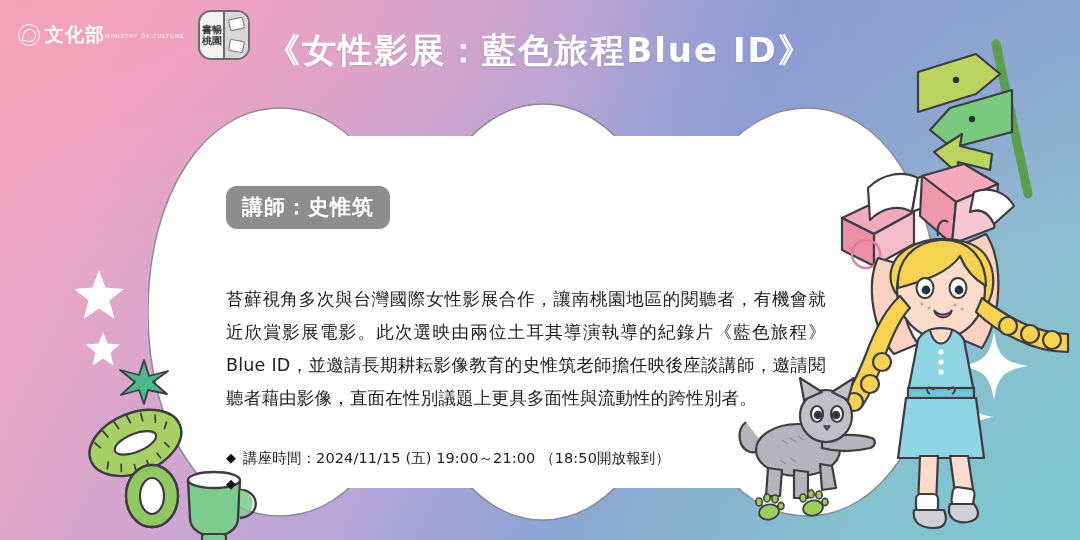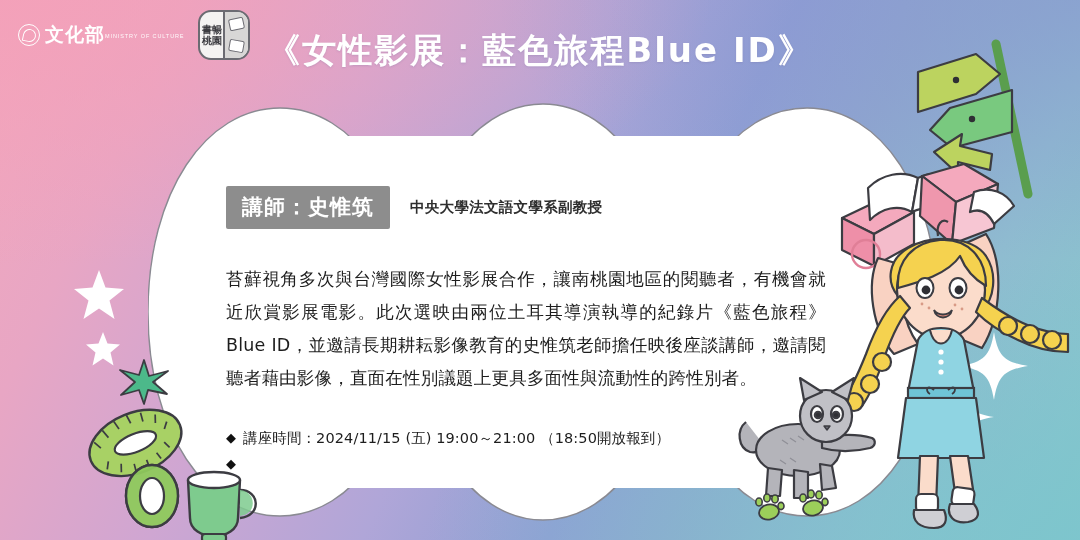--- a/index.html
+++ b/index.html
@@ -63,27 +63,27 @@
   }
 
   
   #cloud{position:absolute;left:148px;top:96px;width:790px;height:432px;z-index:2;}
   #cloud svg{display:block;width:100%;height:100%;}
 
   
   #content{position:absolute;left:226px;top:186px;width:620px;z-index:5;}
   #speaker-row{display:flex;align-items:center;gap:20px;}
   #speaker-badge{
-    background:#8d8d8d;color:#fff;border-radius:2px;
+    background:#8d8d8d;color:#fff;border-radius:11px;
     padding:7px 16px 8px;font-size:21px;font-weight:700;letter-spacing:1px;
     font-family:Liberation Mono, monospace;white-space:nowrap;
   }
   #speaker-title{color:#2e2e2e;font-size:14.5px;font-weight:700;letter-spacing:.3px;font-family:"DejaVu Sans",sans-serif;white-space:nowrap;}
   #paragraph{
-    margin-top:34px;color:#1d1d1d;font-size:17.5px;line-height:33px;
+    margin-top:54px;color:#1d1d1d;font-size:17.5px;line-height:33px;
     letter-spacing:.2px;font-family:"DejaVu Sans",sans-serif;width:600px;
     text-align:justify;
   }
   #details{margin-top:30px;}
   .detail-line{
     display:flex;align-items:flex-start;gap:7px;color:#1d1d1d;
     font-size:14.5px;line-height:26px;font-family:"DejaVu Sans",sans-serif;letter-spacing:.1px;
   }
   .diamond{font-size:13px;line-height:26px;color:#111;}
 
@@ -145,21 +145,20 @@
         C 58,420 0,336 0,216
         Z" fill="#ffffff" stroke="#8a8a92" stroke-width="1.4"></path>
       <rect x="110" y="40" width="570" height="352" fill="#ffffff"></rect>
     </svg>
   </div>
 
   <div id="content">
 
     <div id="speaker-row">
       <div id="speaker-badge">講師：史惟筑</div>
-      <div id="speaker-title">中央大學法文語文學系副教授</div>
     </div>
 
     <div id="paragraph">苔蘚視角多次與台灣國際女性影展合作，讓南桃園地區的閱聽者，有機會就近欣賞影展電影。此次選映由兩位土耳其導演執導的紀錄片《藍色旅程》Blue ID，並邀請長期耕耘影像教育的史惟筑老師擔任映後座談講師，邀請閱聽者藉由影像，直面在性別議題上更具多面性與流動性的跨性別者。</div>
 
     <div id="details">
       <div class="detail-line">
         <span class="diamond">◆</span>
         <span>講座時間：2024/11/15 (五) 19:00～21:00 （18:50開放報到）</span>
       </div>
       <div class="detail-line">

